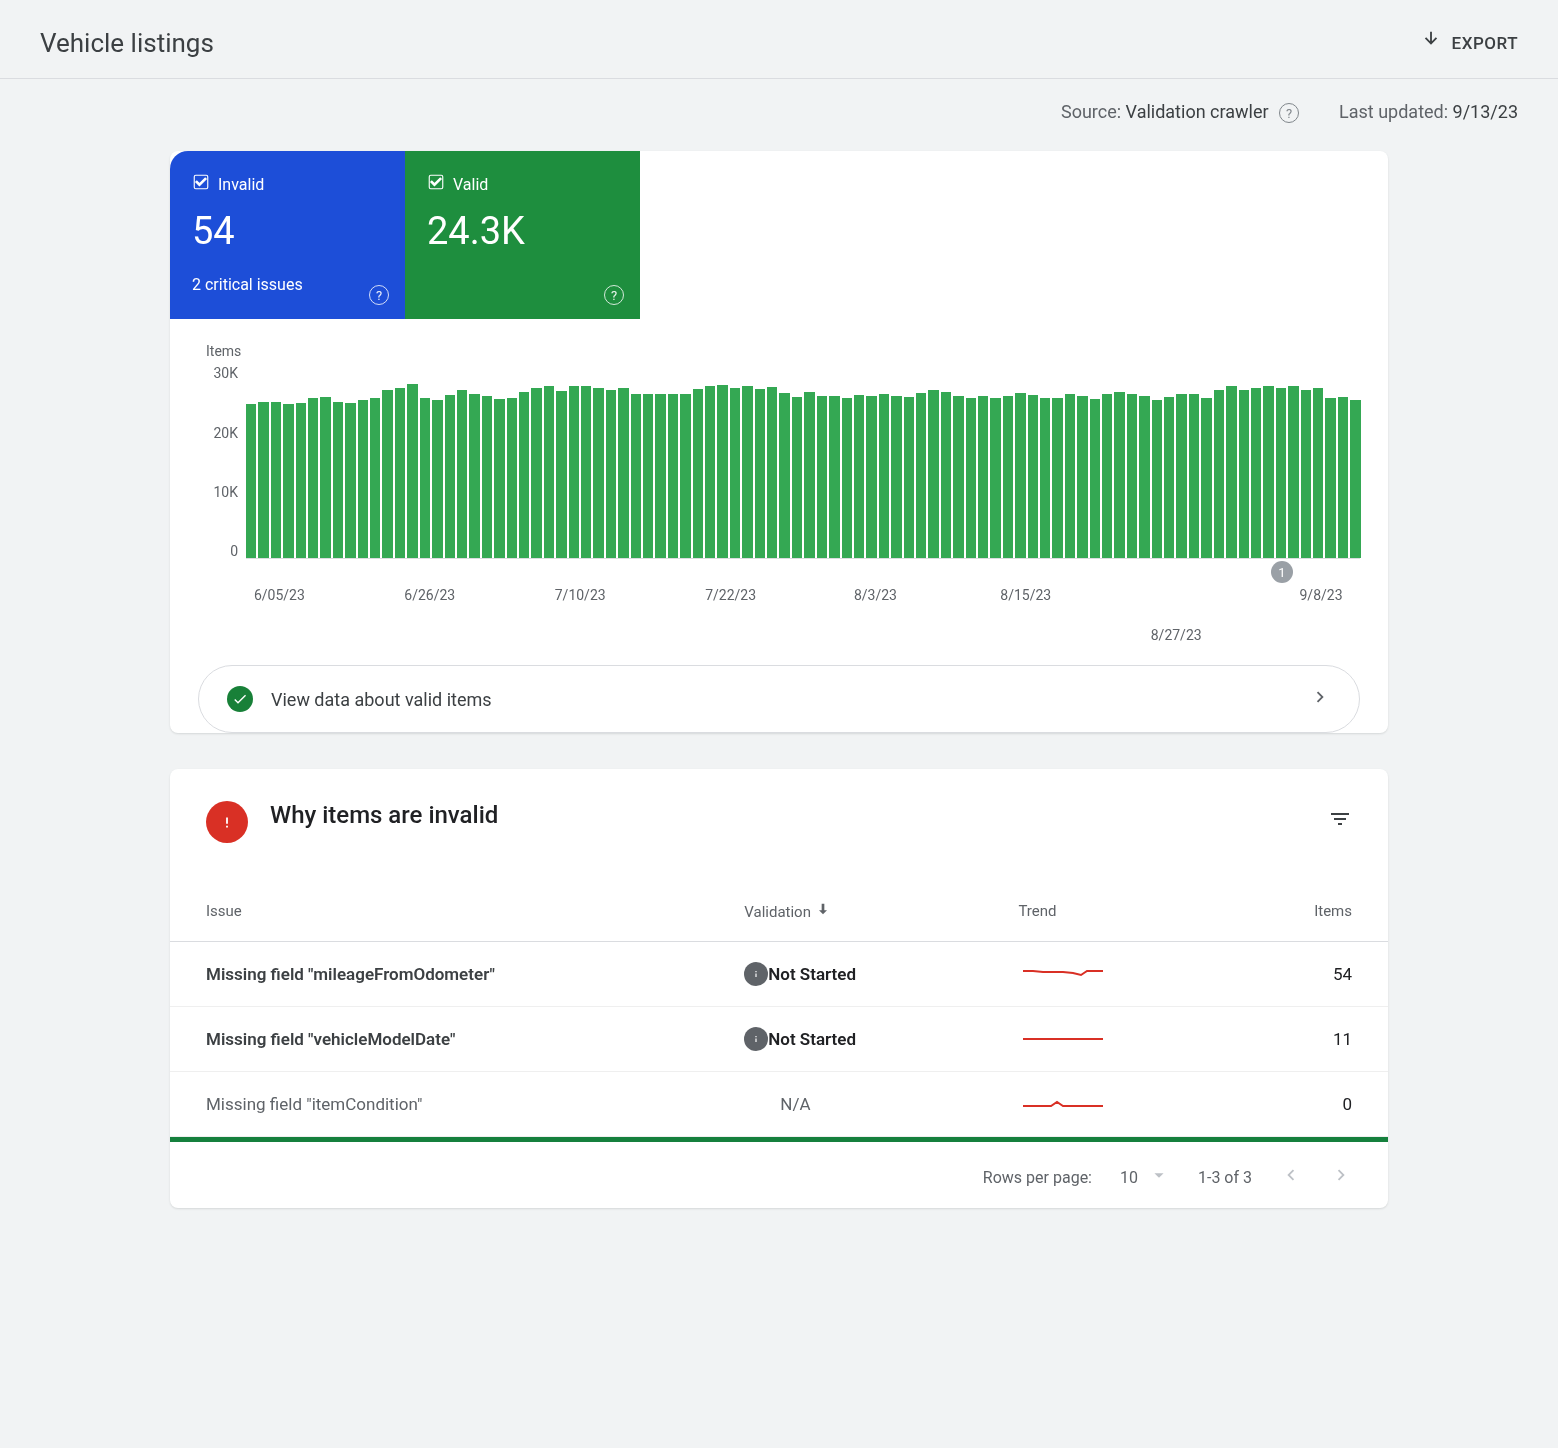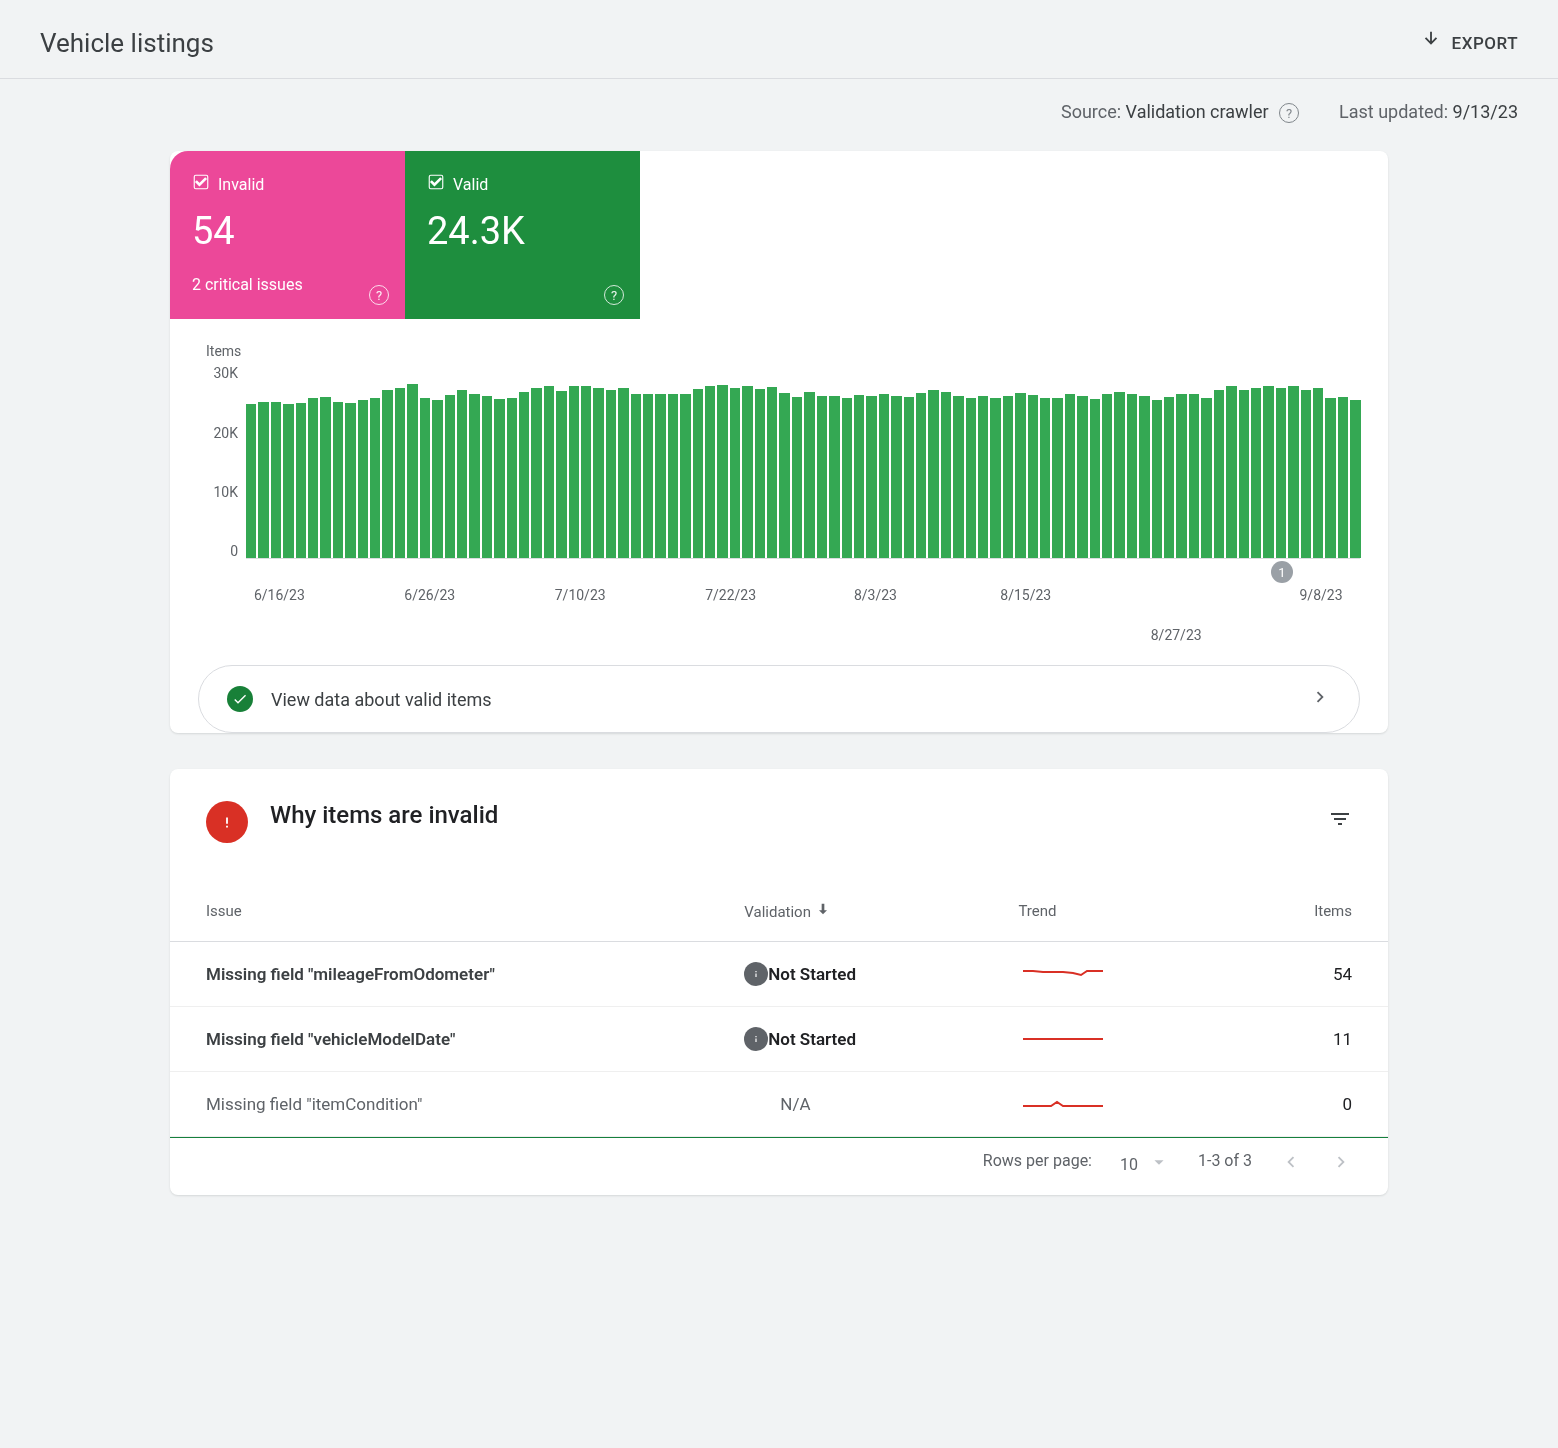--- a/index.html
+++ b/index.html
@@ -86,21 +86,21 @@
     overflow: visible;
   }
   .tile {
     width: 235px;
     height: 168px;
     color: #fff;
     padding: 22px 22px 18px;
     position: relative;
     cursor: pointer;
   }
-  .tile.invalid { background: #ec4899; border-top-left-radius: 18px; }
+  .tile.invalid { background: #1d4ed8; border-top-left-radius: 18px; }
   .tile.valid   { background: #1e8e3e; }
   .tile .tile-label {
     display: flex;
     align-items: center;
     gap: 8px;
     font-size: 16px;
   }
   .tile .tile-label svg { width: 18px; height: 18px; fill: #fff; }
   .tile .tile-value {
     font-size: 38px;
@@ -253,26 +253,27 @@
     background: #5f6368;
     display: flex; align-items:center; justify-content:center;
     color: #fff;
   }
   .val-badge svg { width: 14px; height: 14px; fill: #fff; }
   .trend-spark { width: 90px; height: 20px; }
   .trend-spark path { stroke: var(--gsc-red); stroke-width: 2; fill: none; }
 
   .pager {
     display: flex;
+    align-items: center;
     justify-content: flex-end;
     gap: 28px;
-    padding: 13px 36px 18px;
+    padding: 22px 36px 18px;
     color: var(--gsc-gray-text);
     font-size: 16px;
-    border-top: 1px solid #15803d;
+    border-top: 5px solid #15803d;
   }
   .pager .select { display: flex; align-items: center; gap: 10px; cursor: pointer; }
   .pager svg { width: 22px; height: 22px; fill: #bdc1c6; }
   .pager .nav { cursor: pointer; }
 </style>
 </head>
 <body>
 
 <div class="page">
 
@@ -430,21 +431,21 @@
               <div class="bar" style="height: 84.6667%;"></div>
               <div class="bar" style="height: 85.6667%;"></div>
               <div class="bar" style="height: 80.3333%;"></div>
               <div class="bar" style="height: 81%;"></div>
               <div class="bar" style="height: 79.3333%;"></div>
             </div>
           <div class="badge-row" id="badge-row">
               <div class="event-badge" style="left: calc(93% - 11px);">1</div>
             </div>
           <div class="xaxis" id="xaxis">
-              <div class="xlabel" style="left: 3%;">6/16/23</div>
+              <div class="xlabel" style="left: 3%;">6/05/23</div>
               <div class="xlabel" style="left: 16.5%;">6/26/23</div>
               <div class="xlabel" style="left: 30%;">7/10/23</div>
               <div class="xlabel" style="left: 43.5%;">7/22/23</div>
               <div class="xlabel" style="left: 56.5%;">8/3/23</div>
               <div class="xlabel" style="left: 70%;">8/15/23</div>
               <div class="xlabel" style="left: 83.5%; margin-top: 40px;">8/27/23</div>
               <div class="xlabel" style="left: 96.5%;">9/8/23</div>
             </div>
         </div>
       </div>

